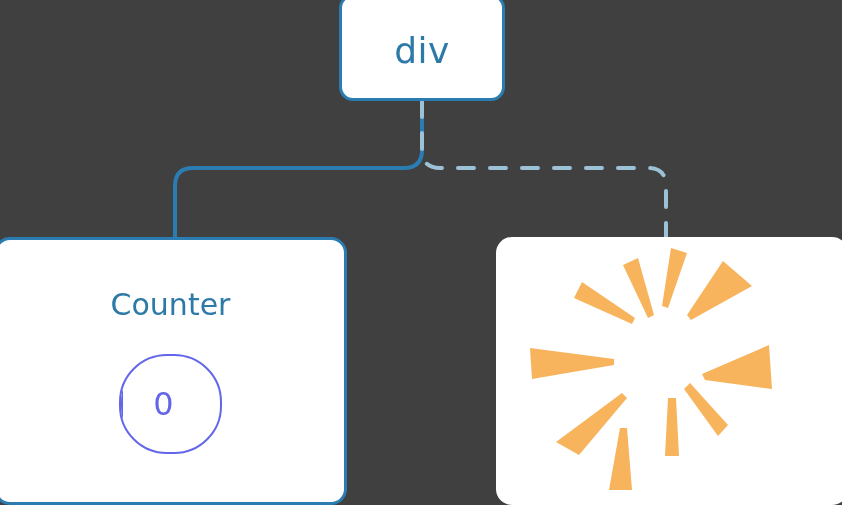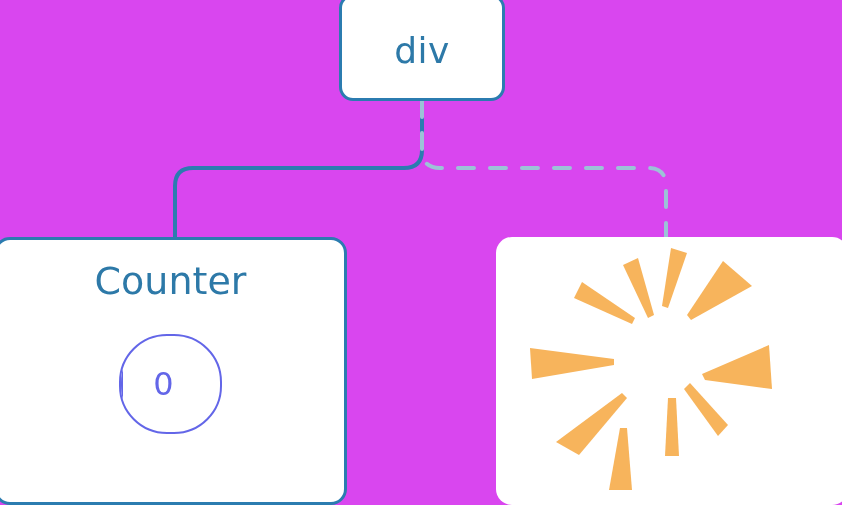--- a/index.html
+++ b/index.html
@@ -57,23 +57,23 @@
     top: 237px;
     width: 353px;
     height: 268px;
     border: 3px solid #2b7cb0;
     border-radius: 16px;
     display: flex;
     flex-direction: column;
     align-items: center;
   }
   #node-counter .node-title {
-    font-size: 38px;
+    font-size: 30px;
     color: #2d79a8;
-    margin-top: 22px;
+    margin-top: 50px;
     line-height: 1;
   }
   .state-pill {
     margin-top: 34px;
     height: 96px;
     border: 2px solid #6366e8;
     border-radius: 48px;
     display: flex;
     align-items: stretch;
     background: #ffffff;
@@ -114,21 +114,21 @@
     align-items: center;
     justify-content: center;
   }
   #node-sparkle svg {
     display: block;
   }
 </style>
 </head>
 <body>
 
-<div id="stage" style="background: #d946ef; text-align: center;">
+<div id="stage" style="background: #404040; text-align: center;">
 
   <svg class="edges" viewBox="0 0 842 505" width="842" height="505">
 
     <path d="M 422 101 L 422 150 Q 422 168 404 168 L 193 168 Q 175 168 175 186 L 175 240" fill="none" stroke="#2b7cb0" stroke-width="4" stroke-linecap="round" stroke-linejoin="round"></path>
 
     <path d="M 422 101 L 422 150 Q 422 168 440 168 L 648 168 Q 666 168 666 186 L 666 240" fill="none" stroke="#9cc2d7" stroke-width="4" stroke-linecap="round" stroke-linejoin="round" stroke-dasharray="16 16"></path>
   </svg>
 
   <div class="node" id="node-div">
     <span class="node-title">div</span>

